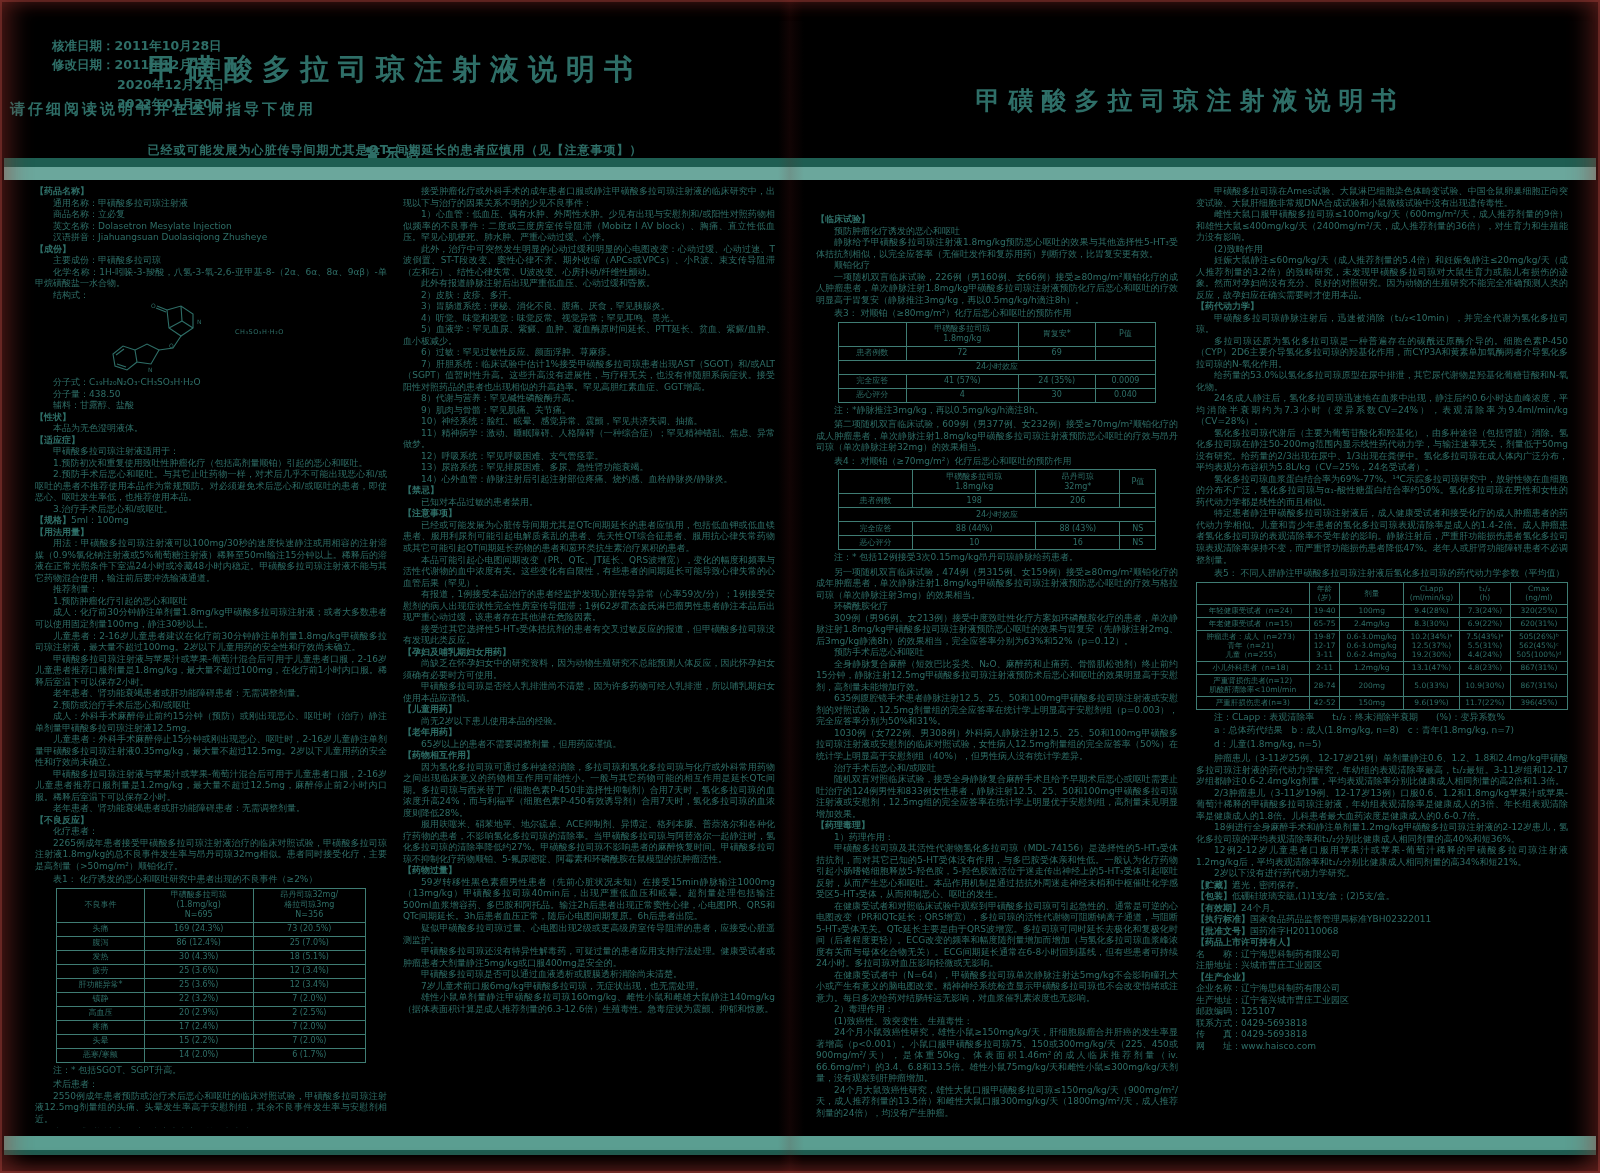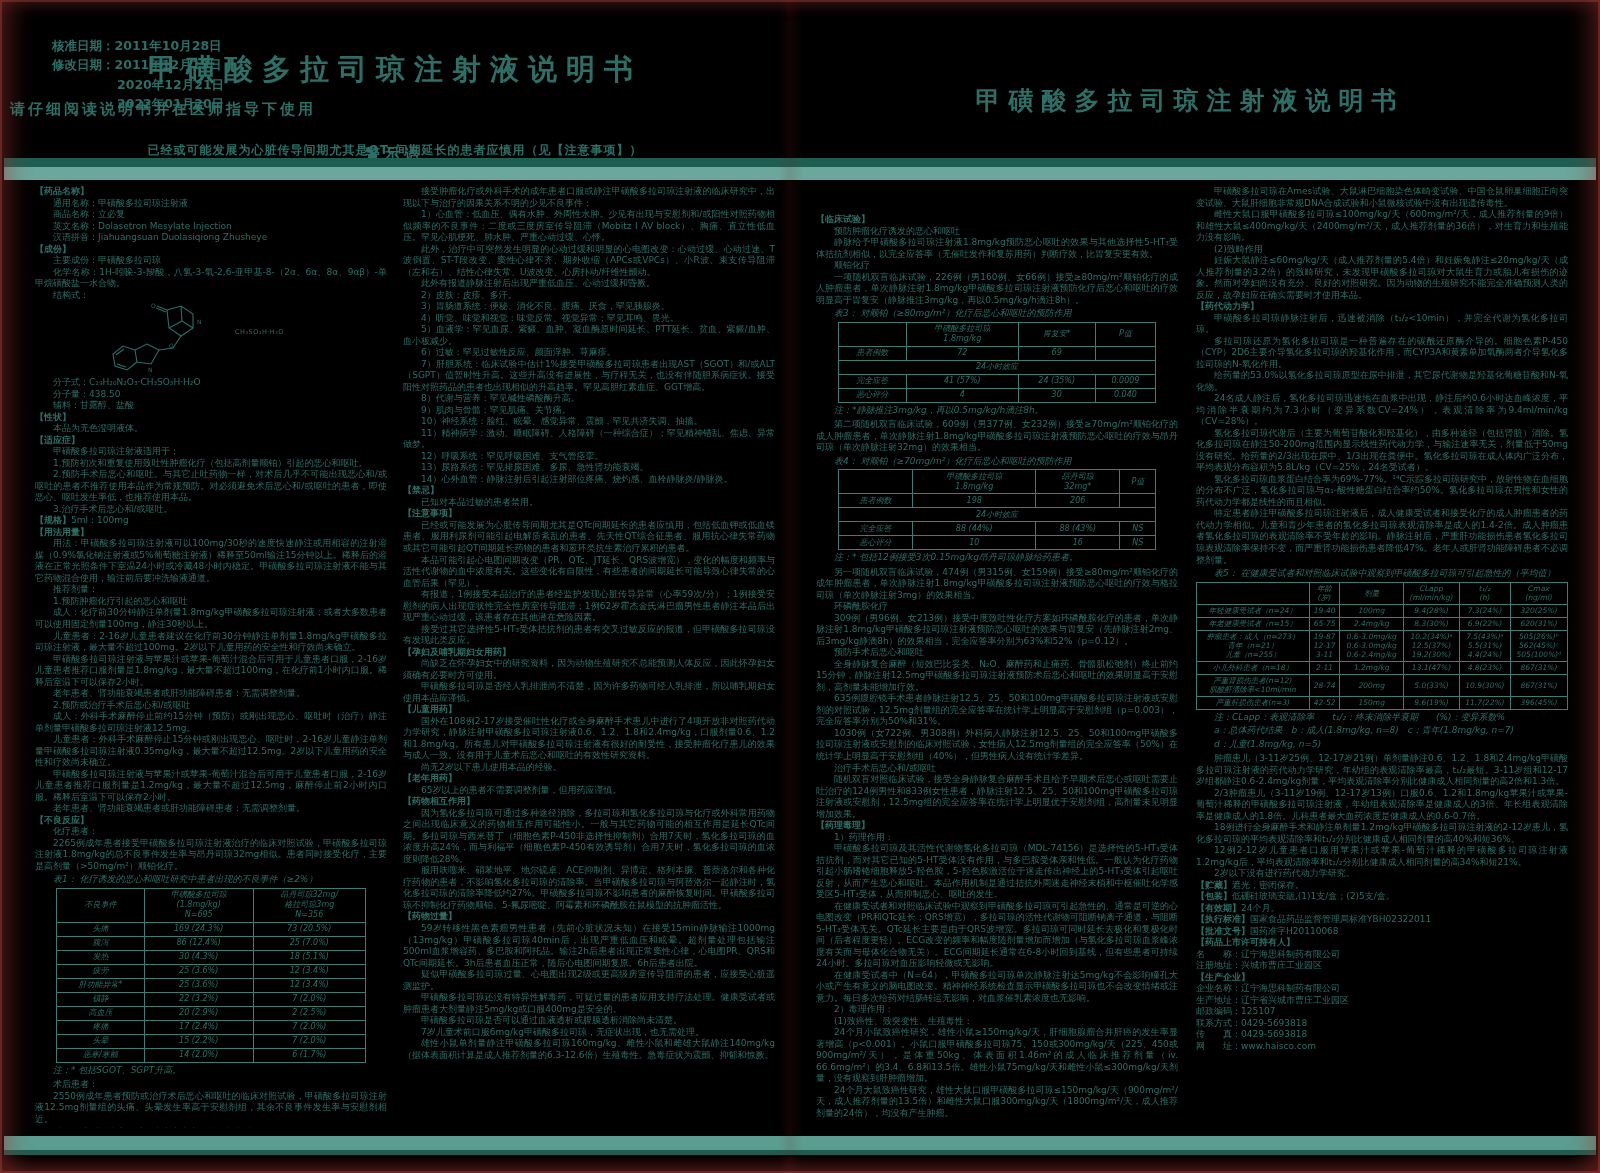--- a/index.html
+++ b/index.html
@@ -33,21 +33,21 @@
   .col{position:absolute;font-size:9px;line-height:1.28;text-align:justify;overflow:hidden;}
   #c1{left:35px;top:186px;width:352px;height:942px;}
   #c2{left:403px;top:186px;width:372px;height:942px;}
   #c3{left:816px;top:214px;width:362px;height:914px;}
   #c4{left:1196px;top:186px;width:372px;height:942px;}
   .para{text-indent:2em;}
   .p0{text-indent:0;}
   .sec-h{font-weight:bold;text-indent:0;}
   .para b{font-weight:bold;}
   
-  .tblwrap{margin:2px 0 3px;font-style:italic;}
+  .tblwrap{margin:2px 0 3px;}
   .tbl{border-collapse:collapse;margin:2px auto;width:88%;font-size:8px;line-height:1.25;color:#2e6e67;}
   .tbl th,.tbl td{border:1px solid #3f7d74;padding:1.5px 2px;text-align:center;font-weight:normal;vertical-align:middle;}
   .tbl td.span{font-weight:normal;}
   .tbl.compact{width:100%;font-size:7.5px;line-height:1.2;padding-left:48px;}
   .tbl-cap{text-indent:2em;}
   .tbl-note{padding-left:2em;margin:1px 0 2px;}
   
   .struct{display:flex;align-items:flex-start;margin:1px 0 1px 46px;height:74px;}
   .struct svg{display:block;}
   .struct-label{font-size:6.5px;margin-left:4px;margin-top:26px;letter-spacing:.5px;}
@@ -235,21 +235,20 @@
       <div class="para">已知对本品过敏的患者禁用。</div>
       <div class="sec-h">【注意事项】</div>
       <div class="para">已经或可能发展为心脏传导间期尤其是QTc间期延长的患者应慎用，包括低血钾或低血镁患者、服用利尿剂可能引起电解质紊乱的患者、先天性QT综合征患者、服用抗心律失常药物或其它可能引起QT间期延长药物的患者和蒽环类抗生素治疗累积的患者。</div>
       <div class="para">本品可能引起心电图间期改变（PR、QTc、JT延长、QRS波增宽），变化的幅度和频率与活性代谢物的血中浓度有关。这些变化有自限性，有些患者的间期延长可能导致心律失常的心血管后果（罕见）。</div>
       <div class="para">有报道，1例接受本品治疗的患者经监护发现心脏传导异常（心率59次/分）；1例接受安慰剂的病人出现症状性完全性房室传导阻滞；1例62岁霍杰金氏淋巴瘤男性患者静注本品后出现严重心动过缓，该患者存在其他潜在危险因素。</div>
       <div class="para">接受过其它选择性5-HT₃受体拮抗剂的患者有交叉过敏反应的报道，但甲磺酸多拉司琼没有发现此类反应。</div>
       <div class="sec-h">【孕妇及哺乳期妇女用药】</div>
       <div class="para">尚缺乏在怀孕妇女中的研究资料，因为动物生殖研究不总能预测人体反应，因此怀孕妇女须确有必要时方可使用。</div>
       <div class="para">甲磺酸多拉司琼是否经人乳排泄尚不清楚，因为许多药物可经人乳排泄，所以哺乳期妇女使用本品应谨慎。</div>
       <div class="sec-h">【儿童用药】</div>
-      <div class="para">国外在108例2-17岁接受催吐性化疗或全身麻醉手术患儿中进行了4项开放非对照药代动力学研究，静脉注射甲磺酸多拉司琼注射液0.6、1.2、1.8和2.4mg/kg，口服剂量0.6、1.2和1.8mg/kg。所有患儿对甲磺酸多拉司琼注射液有很好的耐受性，接受肿瘤化疗患儿的效果与成人一致。没有用于儿童术后恶心和呕吐的有效性研究资料。</div>
       <div class="para">尚无2岁以下患儿使用本品的经验。</div>
       <div class="sec-h">【老年用药】</div>
       <div class="para">65岁以上的患者不需要调整剂量，但用药应谨慎。</div>
       <div class="sec-h">【药物相互作用】</div>
       <div class="para">因为氢化多拉司琼可通过多种途径消除，多拉司琼和氢化多拉司琼与化疗或外科常用药物之间出现临床意义的药物相互作用可能性小。一般与其它药物可能的相互作用是延长QTc间期。多拉司琼与西米替丁（细胞色素P-450非选择性抑制剂）合用7天时，氢化多拉司琼的血浓度升高24%，而与利福平（细胞色素P-450有效诱导剂）合用7天时，氢化多拉司琼的血浓度则降低28%。</div>
       <div class="para">服用呋噻米、硝苯地平、地尔硫卓、ACE抑制剂、异博定、格列本脲、普萘洛尔和各种化疗药物的患者，不影响氢化多拉司琼的清除率。当甲磺酸多拉司琼与阿替洛尔一起静注时，氢化多拉司琼的清除率降低约27%。甲磺酸多拉司琼不影响患者的麻醉恢复时间。甲磺酸多拉司琼不抑制化疗药物顺铂、5-氟尿嘧啶、阿霉素和环磷酰胺在鼠模型的抗肿瘤活性。</div>
       <div class="sec-h">【药物过量】</div>
       <div class="para">59岁转移性黑色素瘤男性患者（先前心脏状况未知）在接受15min静脉输注1000mg（13mg/kg）甲磺酸多拉司琼40min后，出现严重低血压和眩晕。超剂量处理包括输注500ml血浆增容药、多巴胺和阿托品。输注2h后患者出现正常窦性心律，心电图PR、QRS和QTc间期延长。3h后患者血压正常，随后心电图间期复原。6h后患者出院。</div>
       <div class="para">疑似甲磺酸多拉司琼过量、心电图出现2级或更高级房室传导阻滞的患者，应接受心脏遥测监护。</div>
       <div class="para">甲磺酸多拉司琼还没有特异性解毒药，可疑过量的患者应用支持疗法处理。健康受试者或肿瘤患者大剂量静注5mg/kg或口服400mg是安全的。</div>
@@ -364,21 +363,21 @@
       <div class="para">妊娠大鼠静注≤60mg/kg/天（成人推荐剂量的5.4倍）和妊娠兔静注≤20mg/kg/天（成人推荐剂量的3.2倍）的致畸研究，未发现甲磺酸多拉司琼对大鼠生育力或胎儿有损伤的迹象。然而对孕妇尚没有充分、良好的对照研究。因为动物的生殖研究不能完全准确预测人类的反应，故孕妇应在确实需要时才使用本品。</div>
       <div class="sec-h">【药代动力学】</div>
       <div class="para">甲磺酸多拉司琼静脉注射后，迅速被消除（t₁/₂&lt;10min），并完全代谢为氢化多拉司琼。</div>
       <div class="para">多拉司琼还原为氢化多拉司琼是一种普遍存在的碳酰还原酶介导的。细胞色素P-450（CYP）2D6主要介导氢化多拉司琼的羟基化作用，而CYP3A和黄素单加氧酶两者介导氢化多拉司琼的N-氧化作用。</div>
       <div class="para">给药量的53.0%以氢化多拉司琼原型在尿中排泄，其它尿代谢物是羟基化葡糖苷酸和N-氧化物。</div>
       <div class="para">24名成人静注后，氢化多拉司琼迅速地在血浆中出现，静注后约0.6小时达血峰浓度，平均消除半衰期约为7.3小时（变异系数CV=24%），表观清除率为9.4ml/min/kg（CV=28%）。</div>
       <div class="para">氢化多拉司琼代谢后（主要为葡萄苷酸化和羟基化），由多种途径（包括肾脏）消除。氢化多拉司琼在静注50-200mg范围内显示线性药代动力学，与输注速率无关，剂量低于50mg没有研究。给药量的2/3出现在尿中、1/3出现在粪便中。氢化多拉司琼在成人体内广泛分布，平均表观分布容积为5.8L/kg（CV=25%，24名受试者）。</div>
       <div class="para">氢化多拉司琼血浆蛋白结合率为69%-77%。¹⁴C示踪多拉司琼研究中，放射性物在血细胞的分布不广泛，氢化多拉司琼与α₁-酸性糖蛋白结合率约50%。氢化多拉司琼在男性和女性的药代动力学都是线性的而且相似。</div>
       <div class="para">特定患者静注甲磺酸多拉司琼注射液后，成人健康受试者和接受化疗的成人肿瘤患者的药代动力学相似。儿童和青少年患者的氢化多拉司琼表观清除率是成人的1.4-2倍。成人肿瘤患者氢化多拉司琼的表观清除率不受年龄的影响。静脉注射后，严重肝功能损伤患者氢化多拉司琼表观清除率保持不变，而严重肾功能损伤患者降低47%。老年人或肝肾功能障碍患者不必调整剂量。</div>
       <div class="tblwrap">
-        <div class="tbl-cap">表5：  在健康受试者和对照临床试验中观察到甲磺酸多拉司琼可引起急性的（平均值）</div>
+        <div class="tbl-cap">表5：  不同人群静注甲磺酸多拉司琼注射液后氢化多拉司琼的药代动力学参数（平均值）</div>
         <table class="tbl compact">
           <thead>
             <tr>
               <th></th>
               <th>年龄<br>(岁)</th>
               <th>剂量</th>
               <th>CLapp<br>(ml/min/kg)</th>
               <th>t₁/₂<br>(h)</th>
               <th>Cmax<br>(ng/ml)</th>
             </tr>

